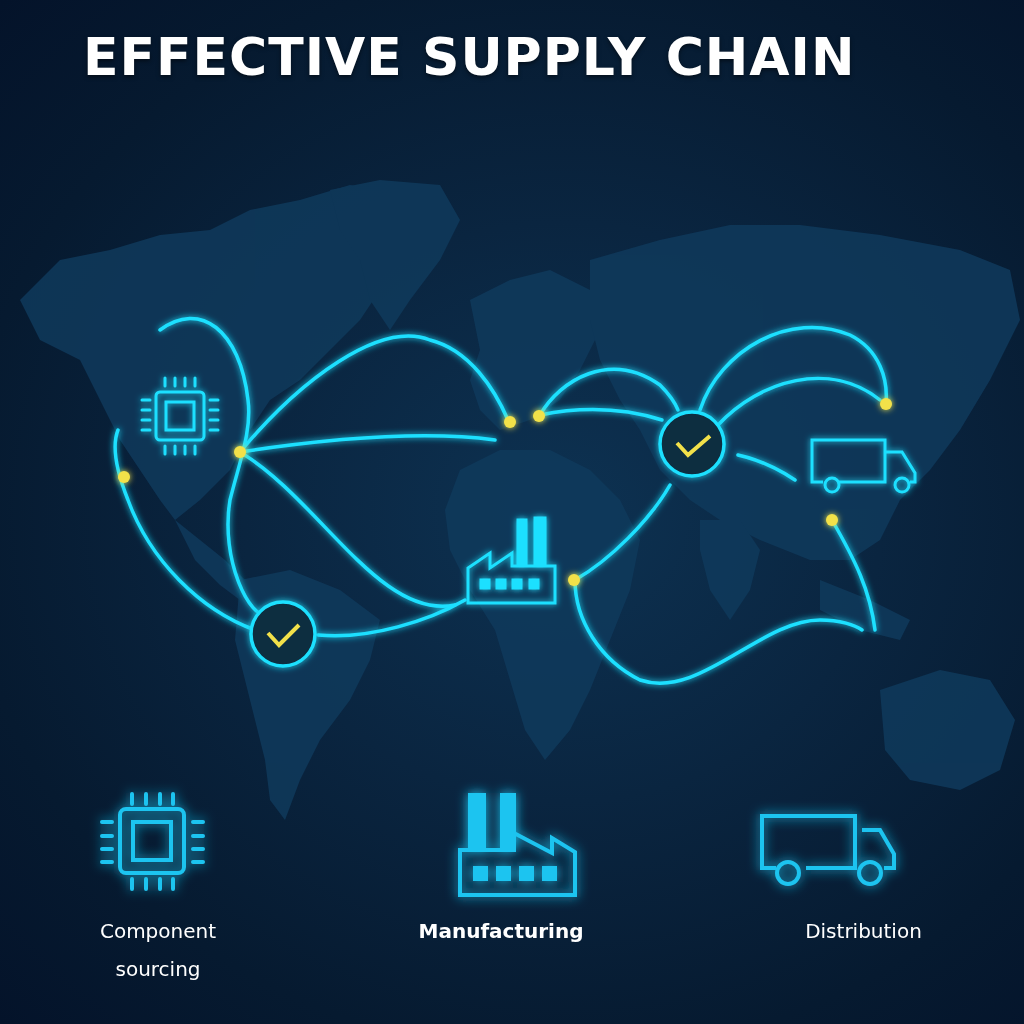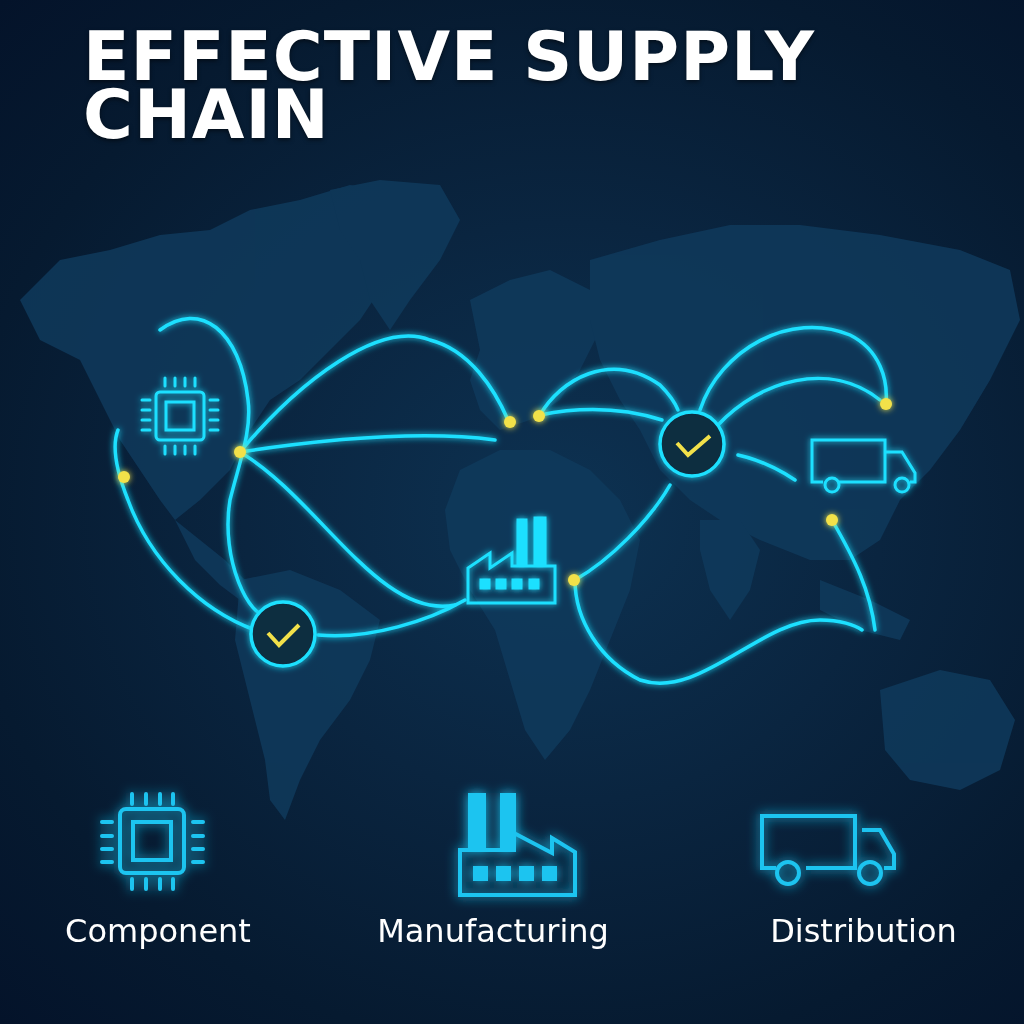--- a/index.html
+++ b/index.html
@@ -3,28 +3,28 @@
 <meta charset="utf-8">
 <style>
   html, body { margin:0; padding:0; }
   body {
     width:1024px; height:1024px; overflow:hidden; position:relative;
     background: radial-gradient(ellipse at 55% 50%, #0d3252 0%, #0a2540 40%, #061a30 75%, #04132a 100%);
     font-family: "DejaVu Sans", sans-serif;
   }
   .title {
     position:absolute; left:83px; top:28px; margin:0;
-    color:#ffffff; font-weight:bold; font-size:68px; line-height:58px;
+    color:#ffffff; font-weight:bold; font-size:52px; line-height:58px;
     letter-spacing:1px; text-shadow: 0 2px 4px rgba(0,0,0,0.5);
     font-family: "DejaVu Sans", sans-serif;
   }
   .title span { display:block; }
   svg.map { position:absolute; left:0; top:0; }
   .label {
-    position:absolute; color:#ffffff; font-size:32px; text-align:center;
+    position:absolute; color:#ffffff; font-size:20px; text-align:center;
     font-family: "DejaVu Sans", sans-serif; line-height:38px;
   }
 </style>
 </head>
 <body>
 
 <h1 class="title">
   <span>EFFECTIVE SUPPLY CHAIN</span>
 </h1>
 
@@ -145,19 +145,20 @@
   <g stroke="#1fc4f0" stroke-width="4" fill="none" filter="url(#glow2)">
     <path d="M776,868 L762,868 L762,816 L855,816 L855,868 L806,868"></path>
     <path d="M862,830 L880,830 L894,854 L894,868 L884,868"></path>
     <circle cx="788" cy="873" r="11"></circle>
     <circle cx="870" cy="873" r="11"></circle>
   </g>
 </svg>
 
 <div class="label" style="left:48px; top:912px; width:220px;">
   <div>Component</div>
+  <div>sourcing</div>
 </div>
-<div class="label" style="left:368px; top:912px; width:250px;">
+<div class="label" style="left:376px; top:912px; width:250px;font-weight:bold;">
   <div>Manufacturing</div>
 </div>
 <div class="label" style="left:756px; top:912px; width:215px;">
   <div>Distribution</div>
 </div>
 
 </body></html>

